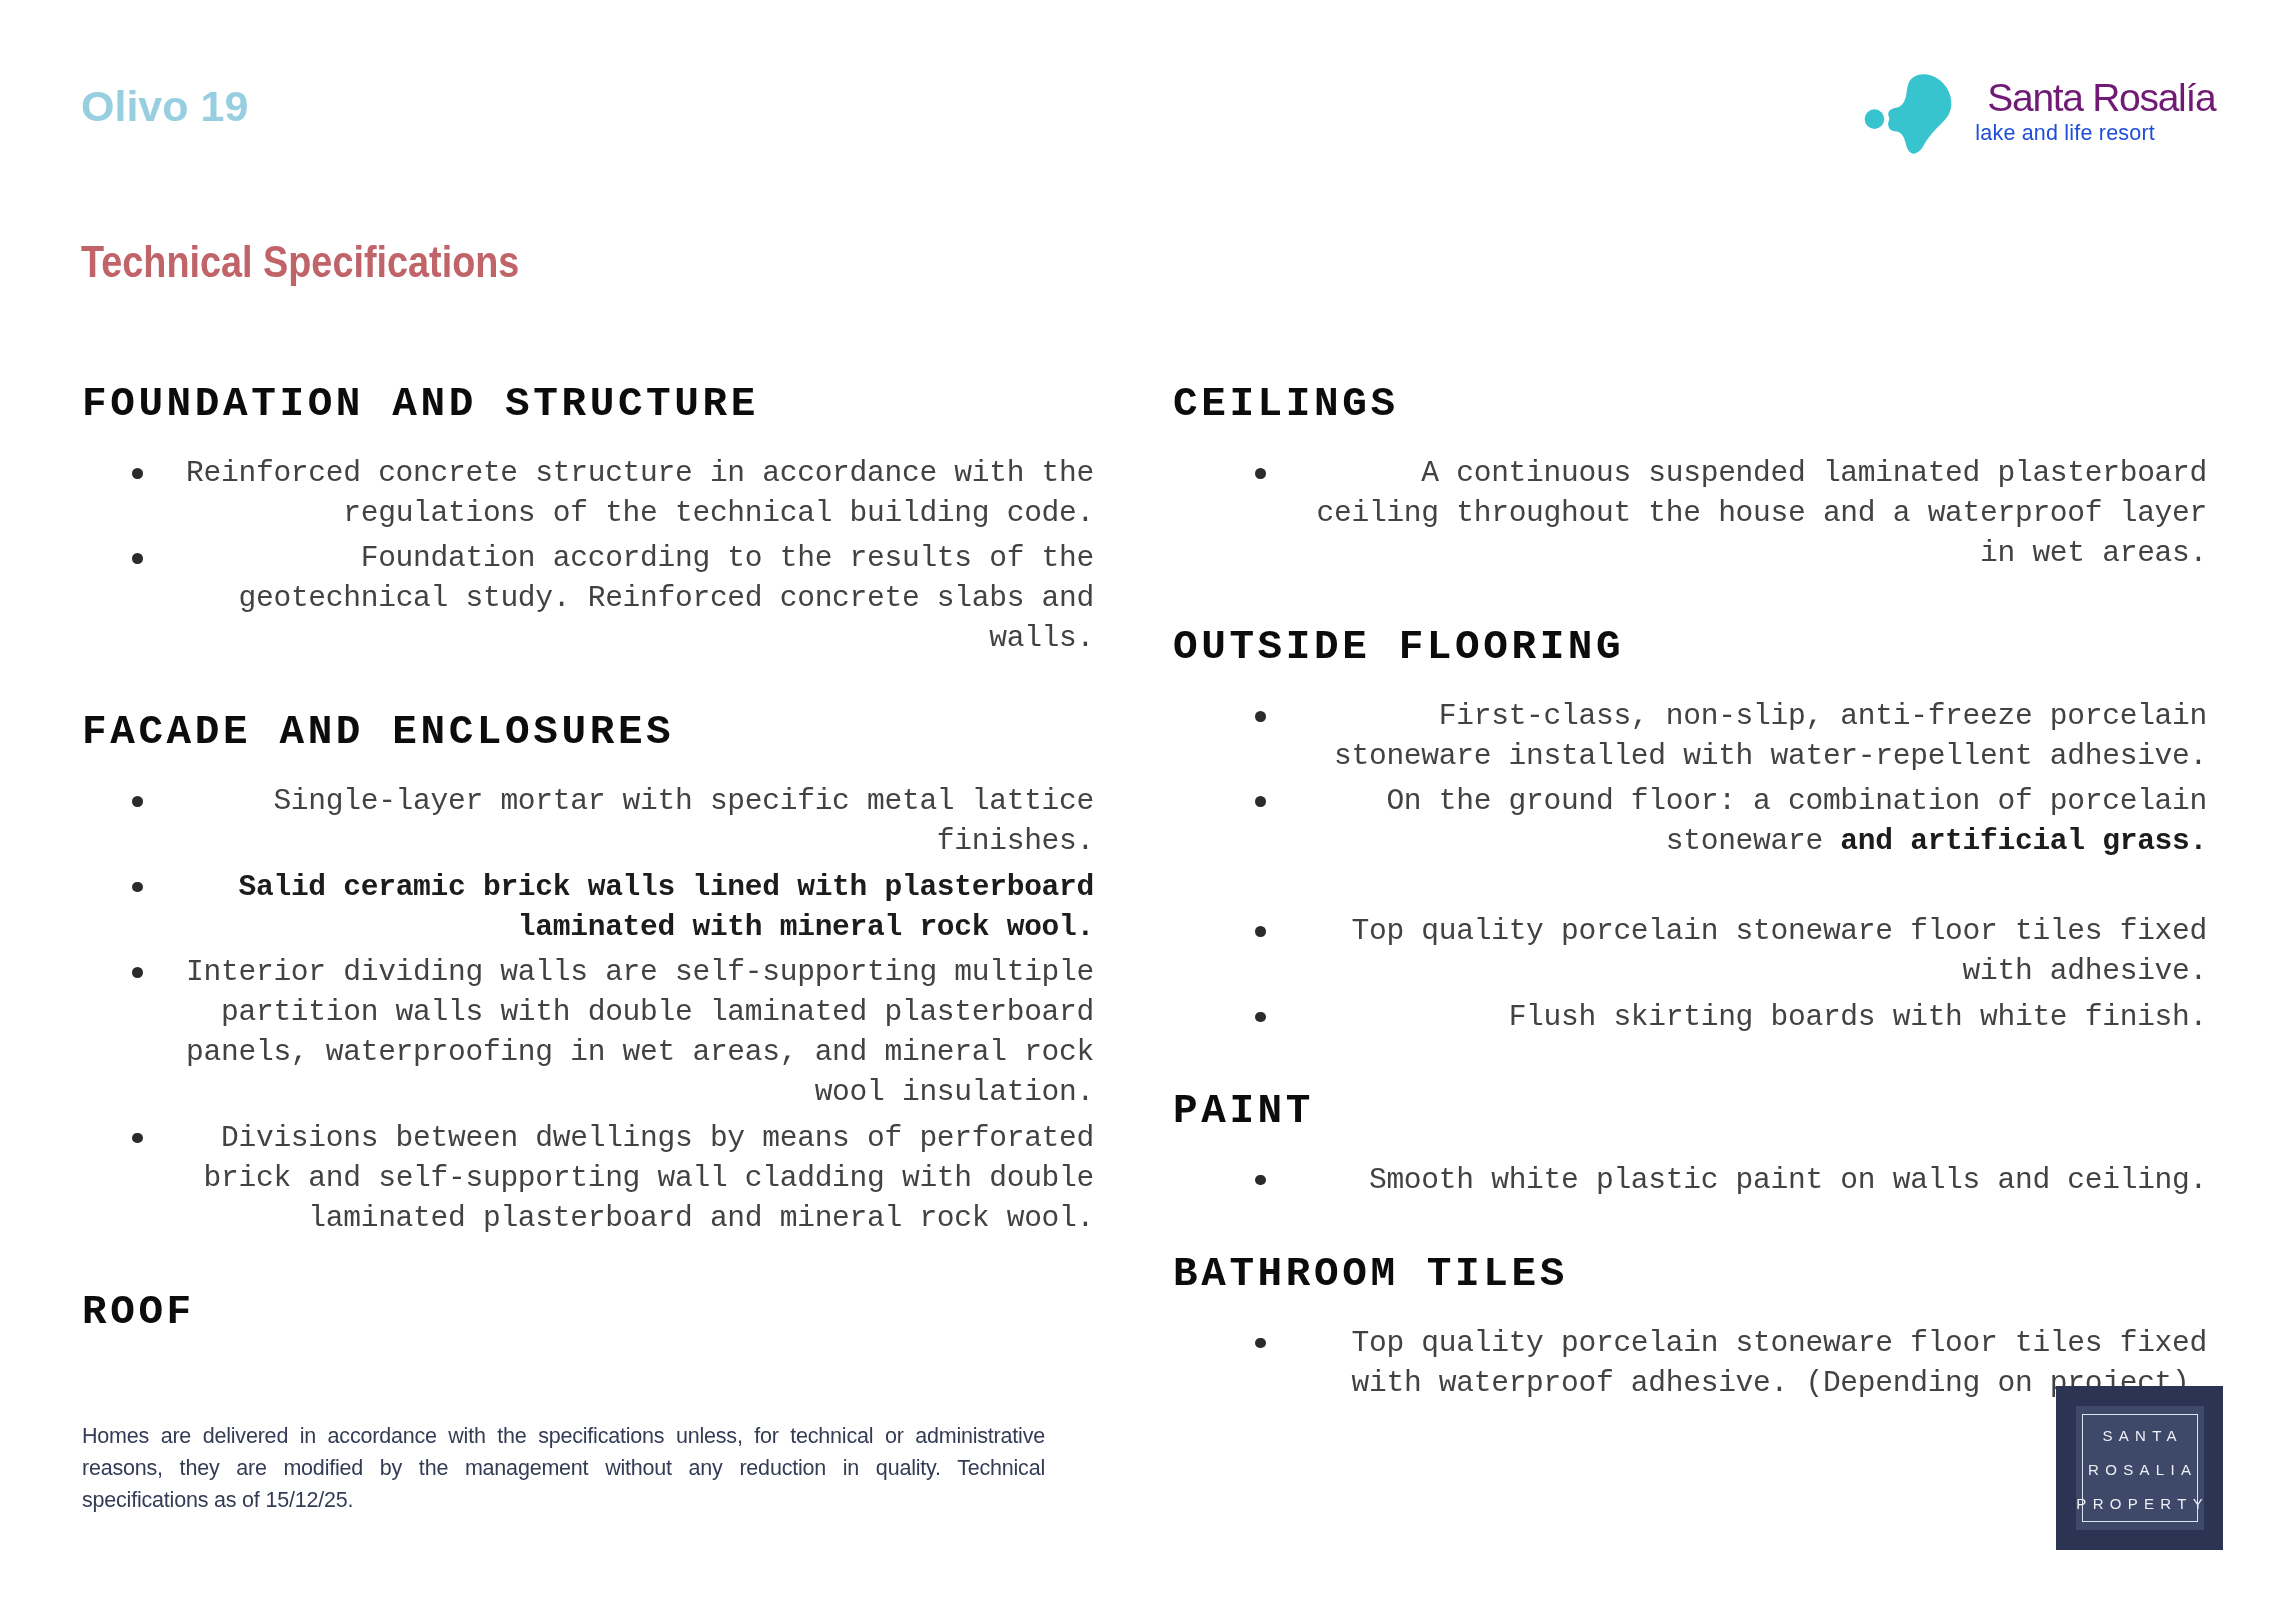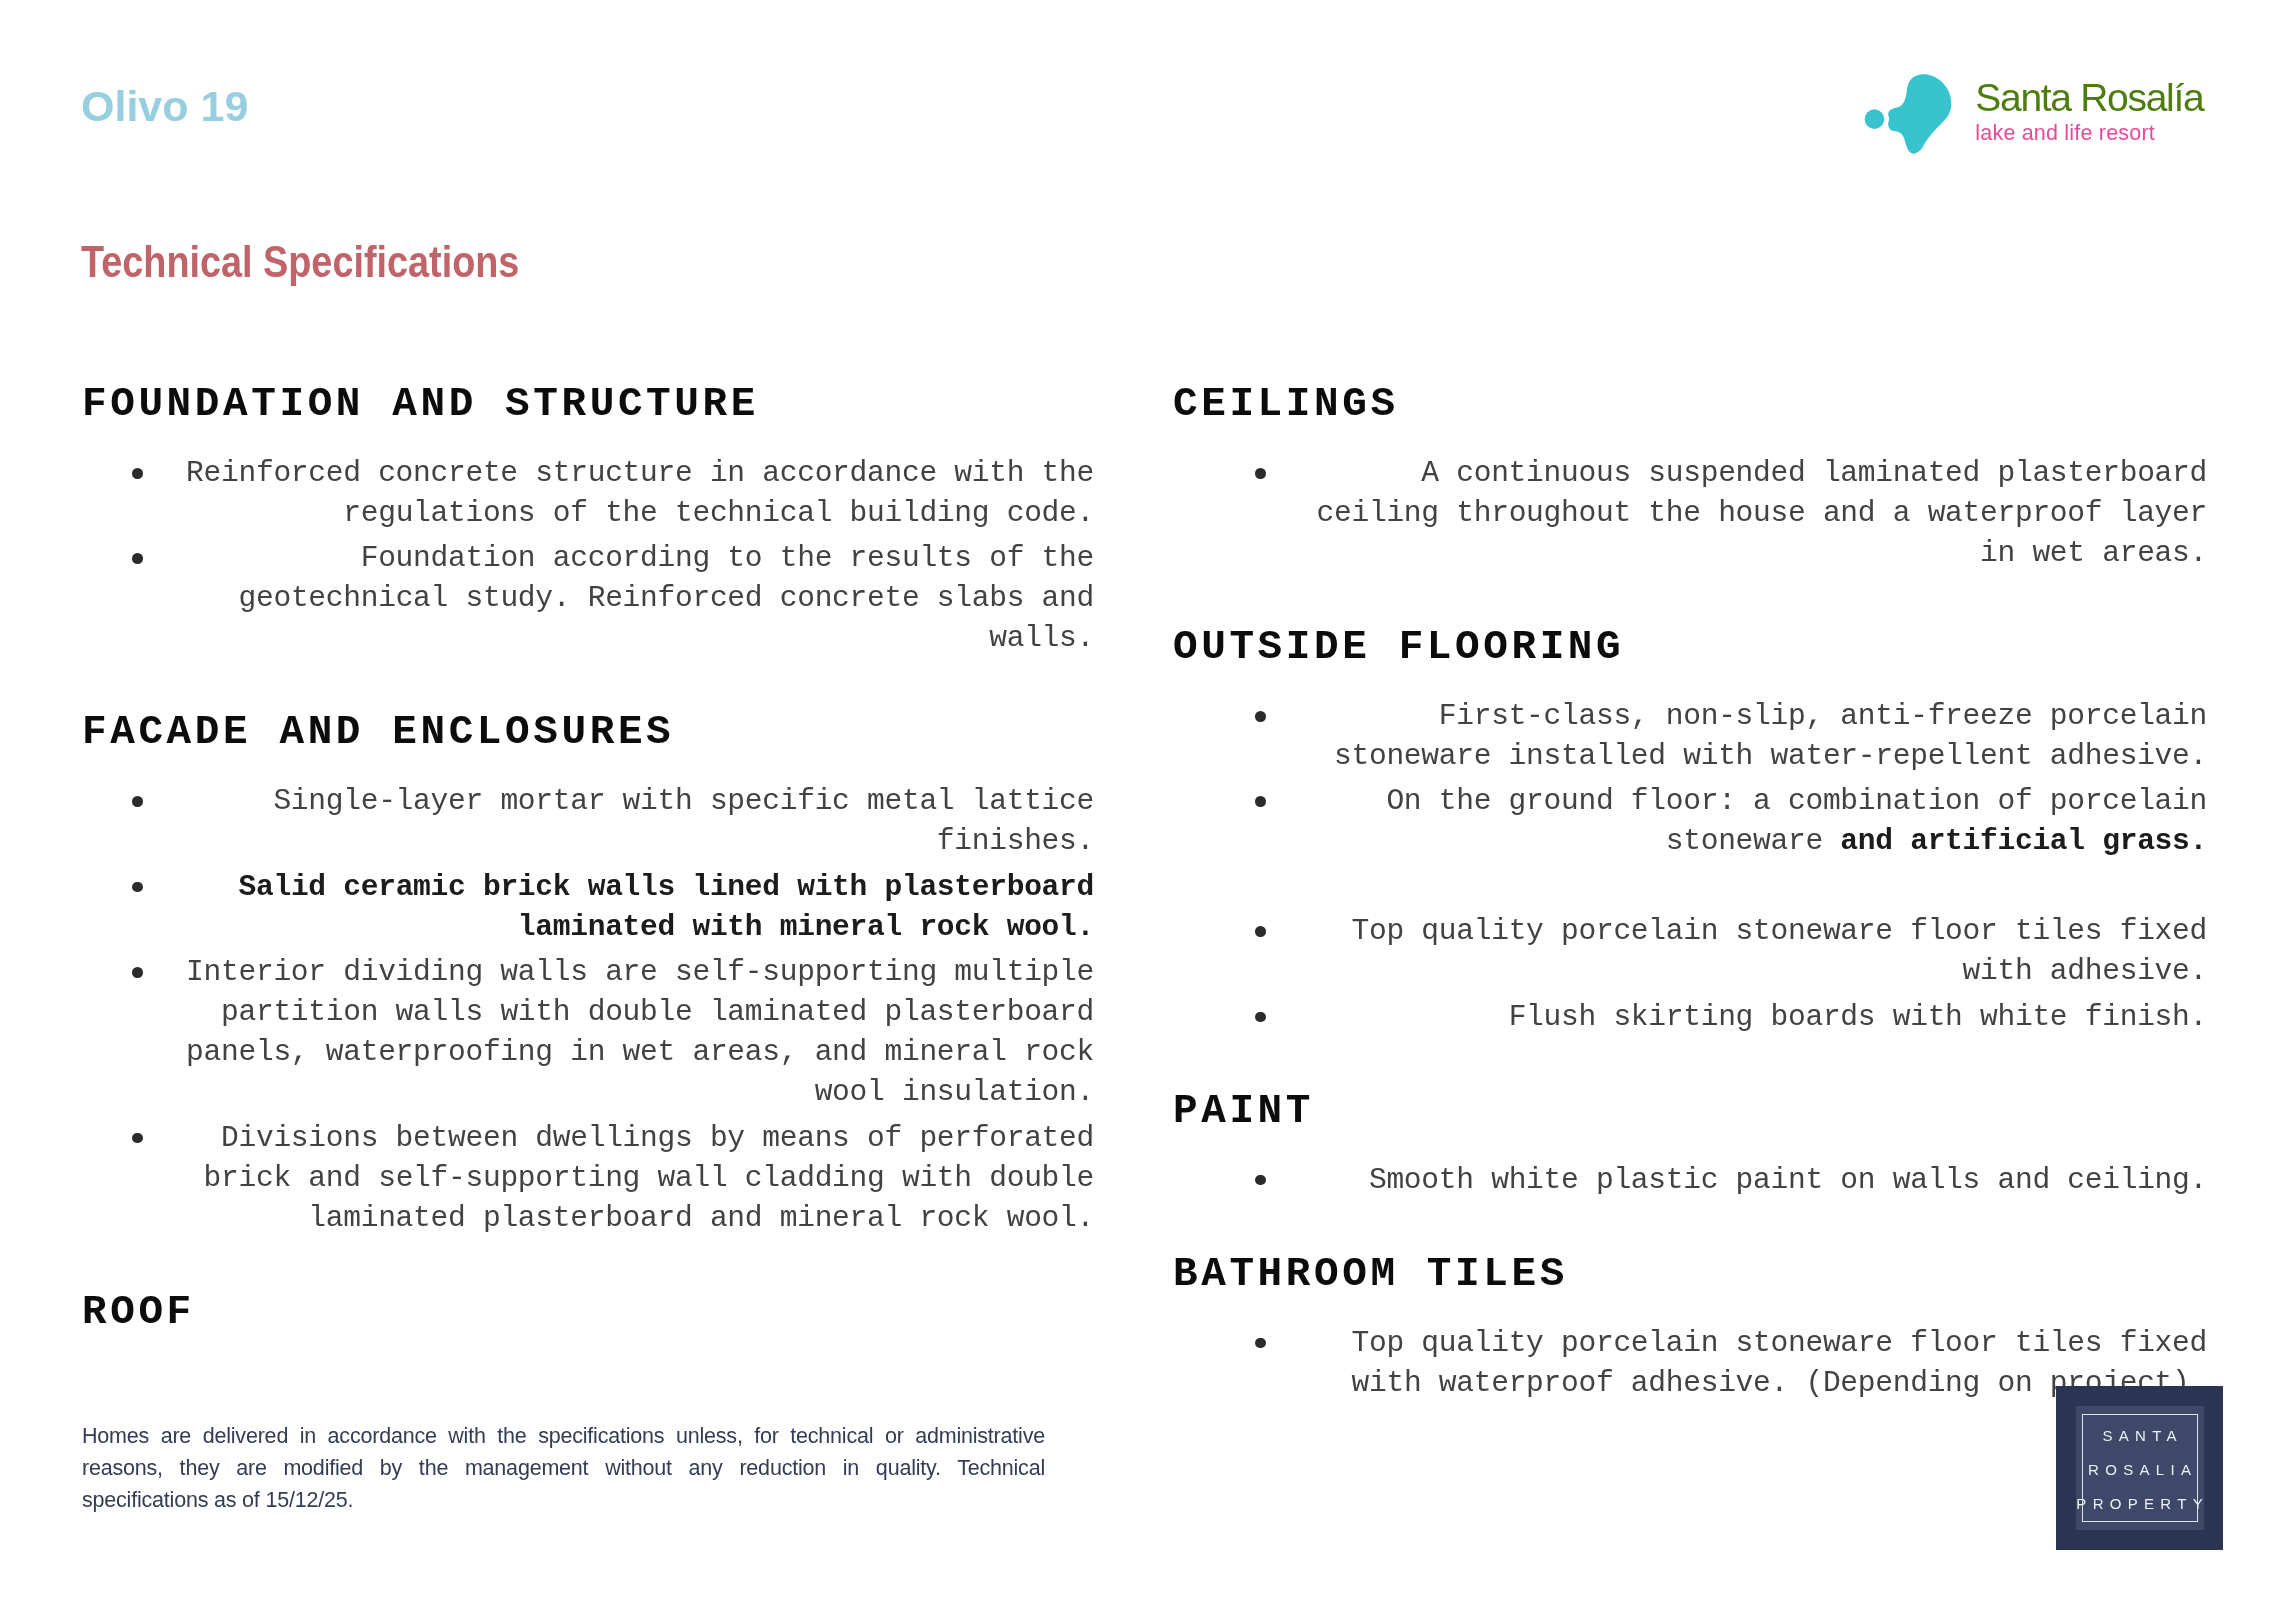--- a/index.html
+++ b/index.html
@@ -18,25 +18,25 @@
     font-size: 43px; font-weight: 700; letter-spacing: 0px;
     color: #97cfe1;
   }
   .brand-logo {
     position: absolute; left: 1861px; top: 70px;
     display: flex; align-items: flex-start;
   }
   .brand-mark { width: 100px; height: 91px; flex: none; }
   .brand-text { margin-left: 14.3px; margin-top: 7.2px; }
   .brand-name {
-    font-size: 39px; color: #4d7c0f; letter-spacing: -1.3px;
-    line-height: 1.1; white-space: nowrap;
+    font-size: 39px; color: #701a75; letter-spacing: -1.3px;
+    line-height: 1.1; white-space: nowrap; margin-left: 12px;
   }
   .brand-tagline {
-    font-size: 21.5px; color: #ec4899; margin-top: 0.9px;
+    font-size: 21.5px; color: #1d4ed8; margin-top: 0.9px;
     letter-spacing: 0.2px; white-space: nowrap;
   }
 
   
   .page-title {
     position: absolute; left: 81px; top: 236px;
     font-size: 45px; font-weight: 700; color: #c0646a;
     transform: scaleX(0.84); transform-origin: 0 0;
     white-space: nowrap;
   }

